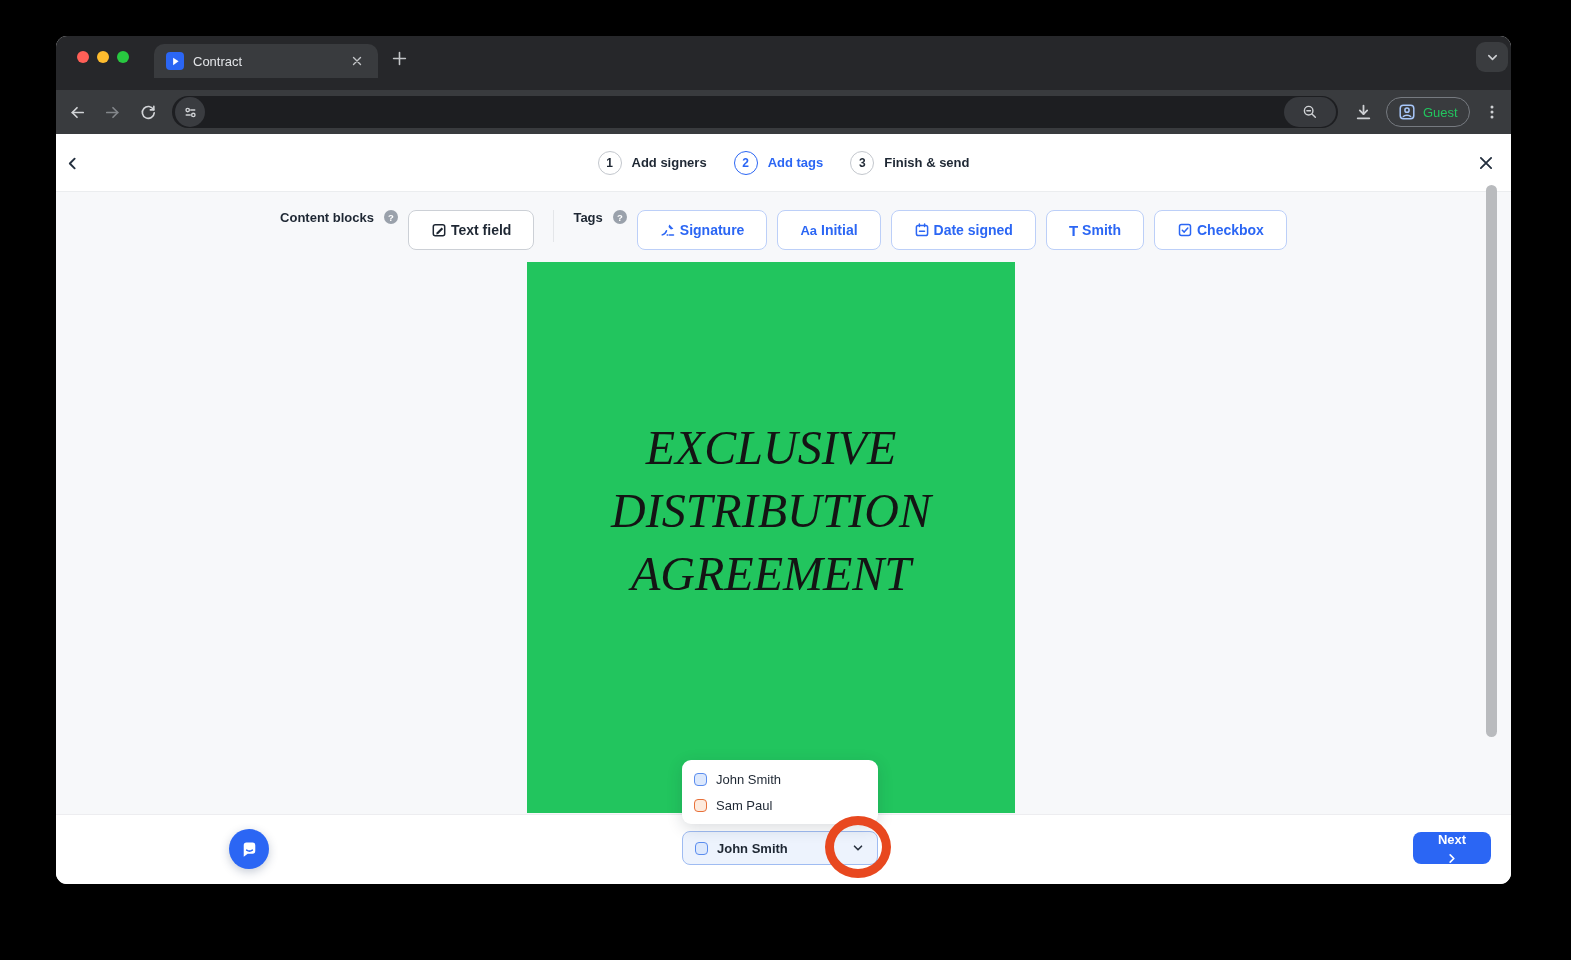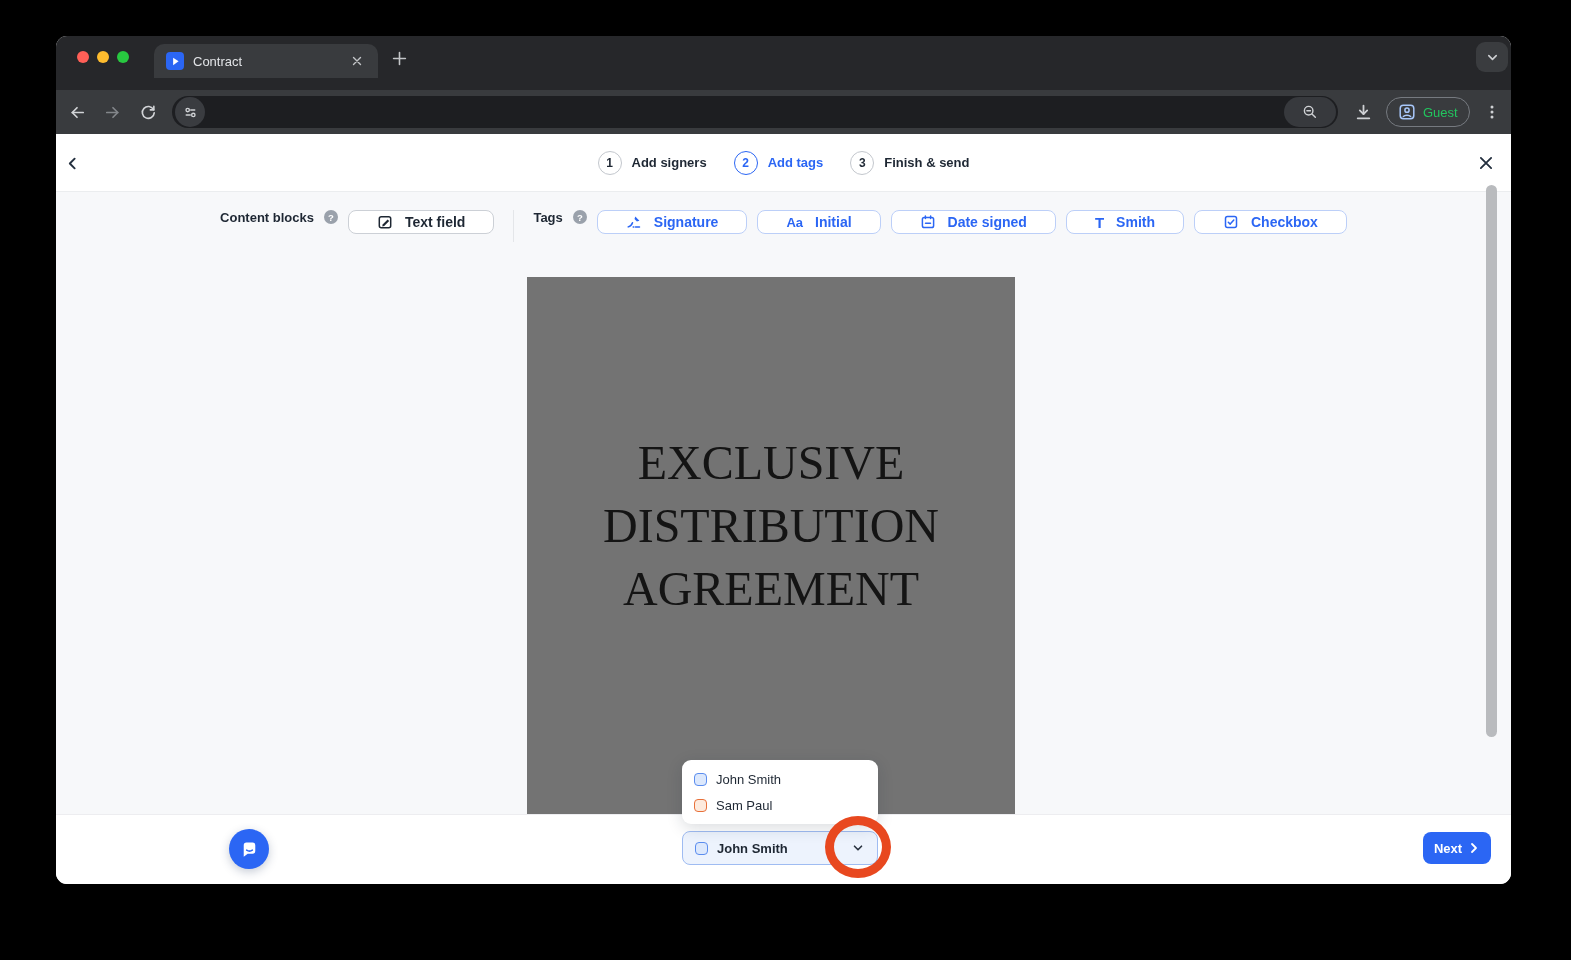--- a/index.html
+++ b/index.html
@@ -53,29 +53,29 @@
   .step-label { font-size:13px; font-weight:700; color:#1e2733; }
   .step.active .step-circle { border-color:#2b66f4; color:#2b66f4; }
   .step.active .step-label { color:#2b66f4; }
 
   
   .blockbar { position:absolute; left:0; right:0; top:174px; display:flex; justify-content:center;
               align-items:flex-start; gap:10px; z-index:3; }
   .bar-label { font-size:13px; font-weight:700; color:#1e2733; }
   .help { width:14px; height:14px; border-radius:50%; background:#9aa1ab; color:#fff;
           font-size:9.5px; font-weight:700; display:grid; place-items:center; }
-  .btn { height:24px; border-radius:8px; background:#fff; font-size:14px; font-weight:600;
-         display:flex; align-items:center; gap:12px; padding:0 28px; cursor:pointer; }
+  .btn { height:40px; border-radius:8px; background:#fff; font-size:14px; font-weight:600;
+         display:flex; align-items:center; gap:4px; padding:0 22px; cursor:pointer; }
   .btn-gray { border:1px solid #ccd0d6; color:#1e2733; }
   .btn-blue { border:1px solid #bccff8; color:#2b66f4; }
   .vdivider { width:1px; height:32px; background:#e4e6e9; margin:0 9px; }
   .glyph-ic { font-size:13px; font-weight:700; line-height:1; }
 
   
-  .docpage { position:absolute; left:471px; top:241px; width:488px; height:551px; background:#737373; z-index:1; }
+  .docpage { position:absolute; left:471px; top:226px; width:488px; height:551px; background:#22c55e; z-index:1;font-style:italic; }
   .doctitle { padding-top:154px; text-align:center; font-family:"Liberation Serif",serif;
               font-size:48px; line-height:63px; color:#141414; }
 
   
   .popup { position:absolute; left:626px; top:724px; width:196px; height:64px; background:#fff;
            border-radius:9px; box-shadow:0 4px 16px rgba(25,35,55,.16); z-index:20;
            padding:7px 0; display:flex; flex-direction:column; justify-content:space-between; }
   .opt { display:flex; align-items:center; gap:9px; padding:0 12px; height:24px;
          font-size:13px; font-weight:500; color:#1e2733; cursor:pointer; }
   .cbx { width:13px; height:13px; border-radius:4px; flex:none; }
@@ -86,23 +86,23 @@
   .footer { position:absolute; left:0; right:0; bottom:0; height:70px; background:#fff;
             border-top:1px solid #ededf0; z-index:10; }
   .chat { position:absolute; left:173px; top:14px; width:40px; height:40px; border-radius:50%;
           background:#2b66f4; display:grid; place-items:center; border:none; cursor:pointer;
           box-shadow:0 3px 10px rgba(30,50,90,.25); }
   .select { position:absolute; left:626px; top:16px; width:196px; height:34px; background:#edf3fd;
             border:1px solid #9fbcf2; border-radius:8px; display:flex; align-items:center;
             gap:9px; padding:0 12px; cursor:pointer; }
   .select .sel-name { font-size:13px; font-weight:700; color:#1e2733; }
   .select .chev { margin-left:auto; color:#2a3340; display:grid; place-items:center; }
-  .nextbtn { position:absolute; right:20px; top:17px; width:68px; height:32px; border-radius:8px;
+  .nextbtn { position:absolute; right:20px; top:17px; width:78px; height:32px; border-radius:8px;
              background:#2b66f4; color:#fff; font-size:13px; font-weight:700; border:none;
-             display:flex; align-items:center; justify-content:center; gap:6px; cursor:pointer; }
+             display:flex; align-items:center; justify-content:center; gap:6px; cursor:pointer;flex-direction:column; }
 
   
   .annotation { position:absolute; left:769px; top:780px; width:66px; height:62px;
                 border:9px solid #e8481f; border-radius:50%; z-index:60; pointer-events:none; }
   .scrollthumb { position:absolute; left:1430px; top:149px; width:11px; height:552px;
                  border-radius:6px; background:#b9bbbe; z-index:4; }
 </style>
 </head>
 <body>
 

